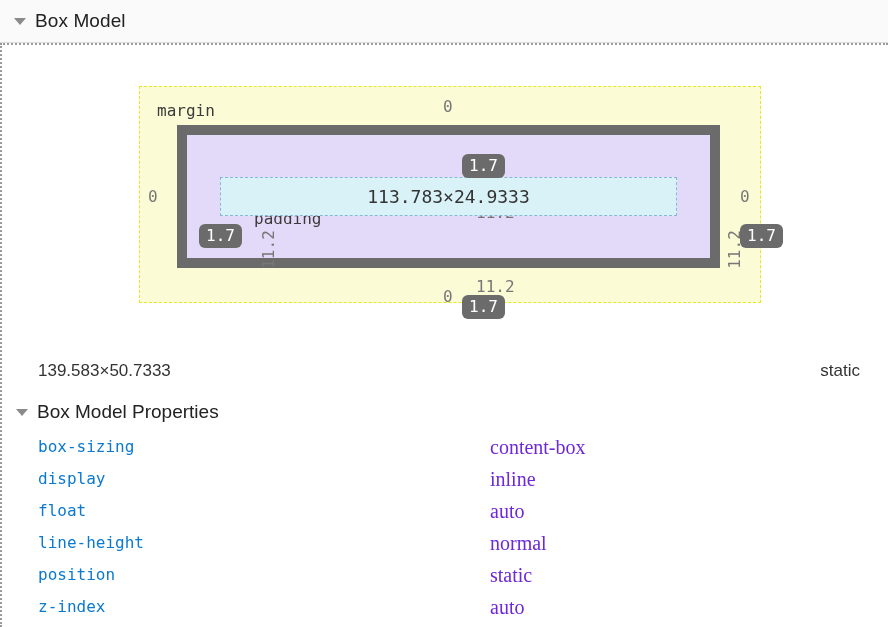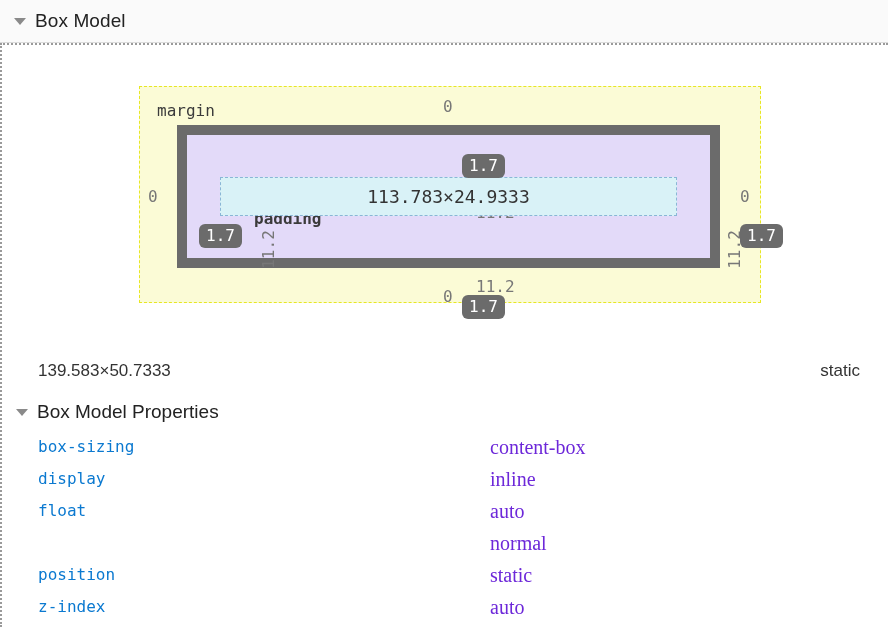--- a/index.html
+++ b/index.html
@@ -102,21 +102,21 @@
 
   
   .bm-label {
     position: absolute;
     font-family: "DejaVu Sans Mono", monospace;
     font-size: 16px;
     color: #3b3b3b;
     white-space: nowrap;
   }
   .lbl-margin  { left: 17px;  top: 14px; }
-  .lbl-padding { left: 67px;  top: 74px; font-weight: bold; }
+  .lbl-padding { left: 67px;  top: 74px; }
   .lbl-border  {
     left: 41px; top: 46px;
     color: #ffffff;
     background: #6b6b6b;
     border-radius: 5px;
     padding: 1px 7px 2px 5px;
   }
 
   
   .val {
@@ -280,20 +280,21 @@
     </div>
     <div class="prop-row">
       <span class="prop-name">display</span>
       <span class="prop-value">inline</span>
     </div>
     <div class="prop-row">
       <span class="prop-name">float</span>
       <span class="prop-value">auto</span>
     </div>
     <div class="prop-row">
+      <span class="prop-name">line-height</span>
       <span class="prop-value">normal</span>
     </div>
     <div class="prop-row">
       <span class="prop-name">position</span>
       <span class="prop-value">static</span>
     </div>
     <div class="prop-row">
       <span class="prop-name">z-index</span>
       <span class="prop-value">auto</span>
     </div>

